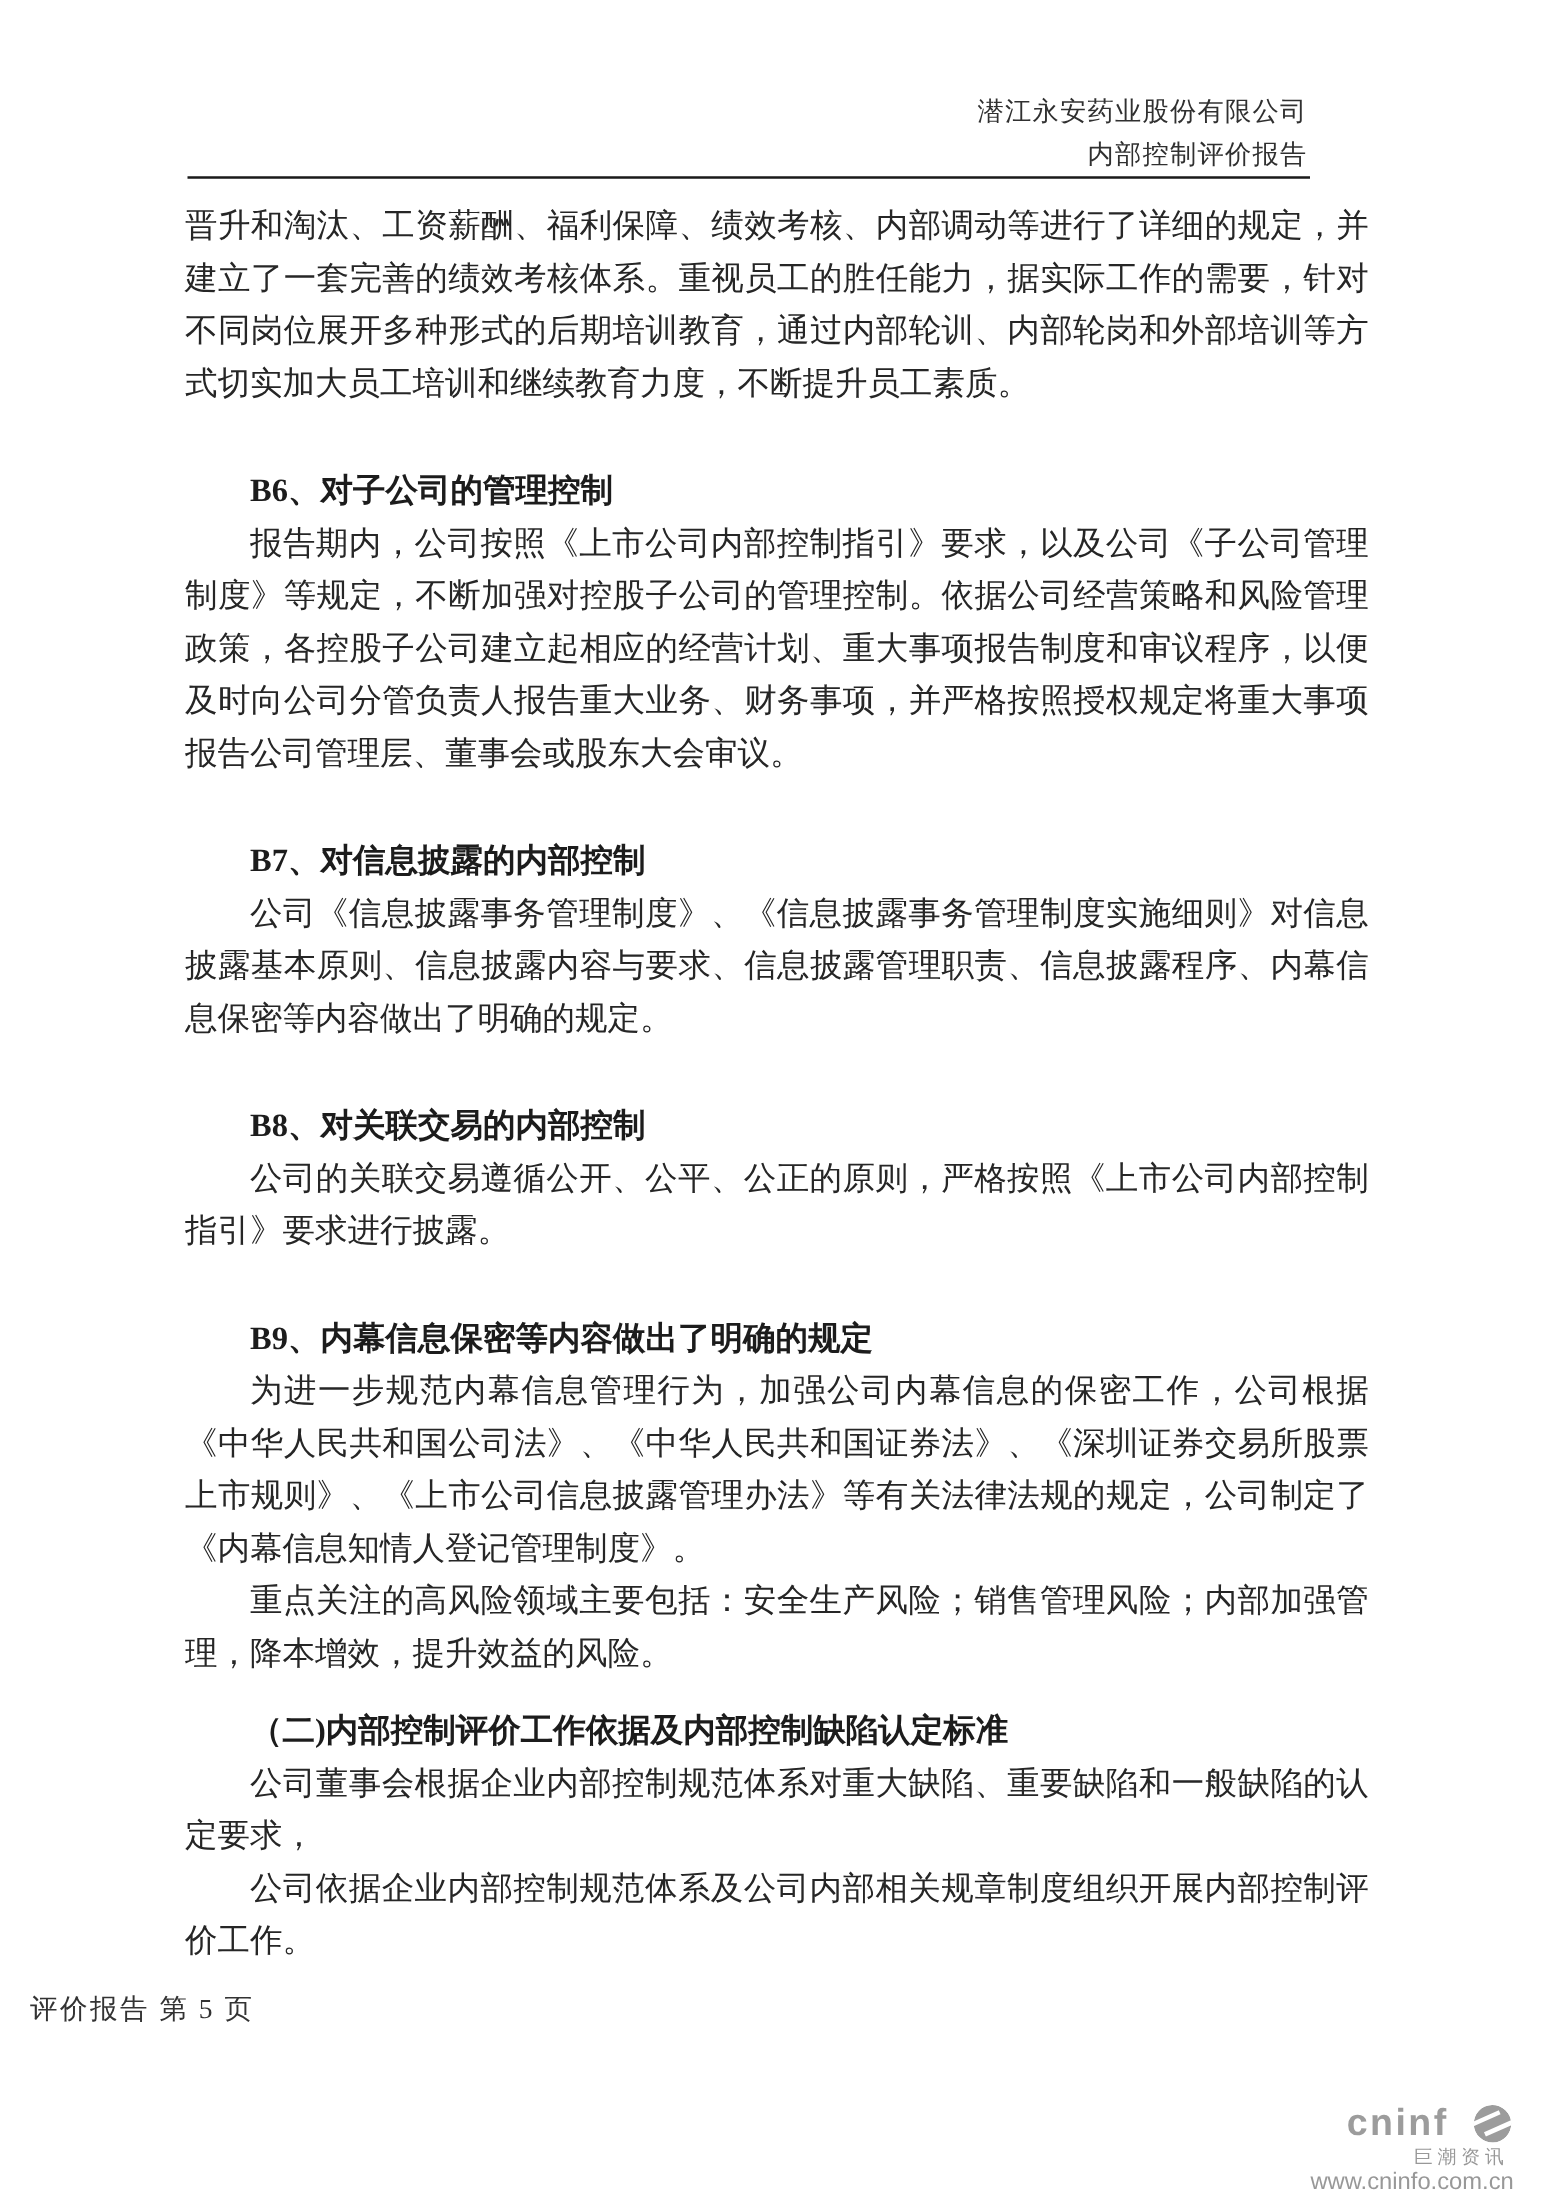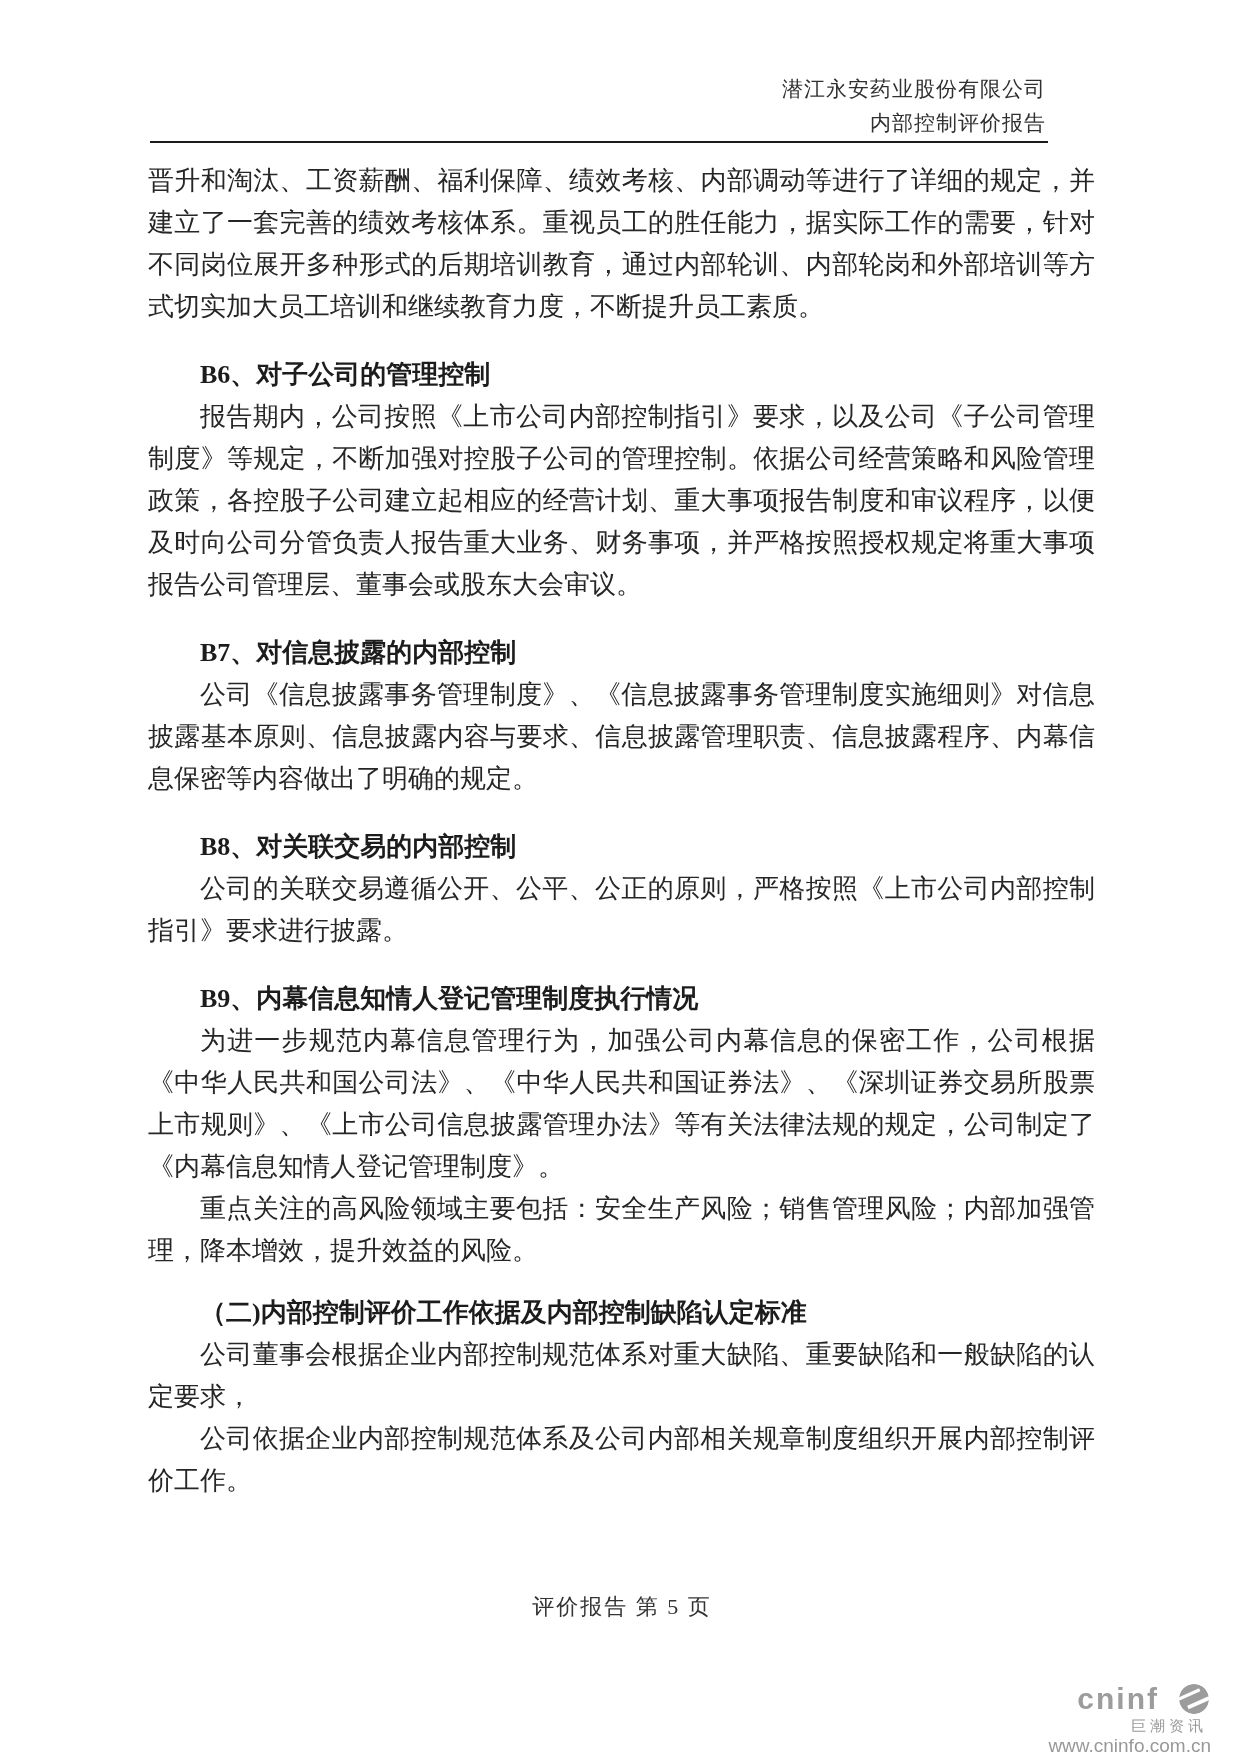--- a/index.html
+++ b/index.html
@@ -35,30 +35,29 @@
     font-size:26px;
     line-height:42px;
     text-align:justify;
     color:#262626;
   }
   .para { text-indent:2em; margin:0; }
   .para.no-indent { text-indent:0; }
   .heading {
     font-weight:bold;
     text-indent:2em;
-    margin-top:26px;
+    margin-top:44px;
     font-size:26px;
     line-height:42px;
     color:#1c1c1c;
   }
   .heading.major { margin-top:20px; }
   .footer {
     position:absolute;
     top:1592px; left:0; right:0;
-    text-align:center;
     font-size:22px;
     color:#333333;
     letter-spacing:2px;
     margin-left:24px;
   }
   .logo {
     position:absolute;
     top:1682px; right:9px;
     text-align:right;
     font-family:"Liberation Sans","DejaVu Sans",sans-serif;
@@ -104,21 +103,21 @@
   <div class="header-rule"></div>
 
   <div class="content">
     <p class="para no-indent">晋升和淘汰、工资薪酬、福利保障、绩效考核、内部调动等进行了详细的规定，并建立了一套完善的绩效考核体系。重视员工的胜任能力，据实际工作的需要，针对不同岗位展开多种形式的后期培训教育，通过内部轮训、内部轮岗和外部培训等方式切实加大员工培训和继续教育力度，不断提升员工素质。</p>
     <div class="heading">B6、对子公司的管理控制</div>
     <p class="para">报告期内，公司按照《上市公司内部控制指引》要求，以及公司《子公司管理制度》等规定，不断加强对控股子公司的管理控制。依据公司经营策略和风险管理政策，各控股子公司建立起相应的经营计划、重大事项报告制度和审议程序，以便及时向公司分管负责人报告重大业务、财务事项，并严格按照授权规定将重大事项报告公司管理层、董事会或股东大会审议。</p>
     <div class="heading">B7、对信息披露的内部控制</div>
     <p class="para">公司《信息披露事务管理制度》、《信息披露事务管理制度实施细则》对信息披露基本原则、信息披露内容与要求、信息披露管理职责、信息披露程序、内幕信息保密等内容做出了明确的规定。</p>
     <div class="heading">B8、对关联交易的内部控制</div>
     <p class="para">公司的关联交易遵循公开、公平、公正的原则，严格按照《上市公司内部控制指引》要求进行披露。</p>
-    <div class="heading">B9、内幕信息知情人登记管理制度执行情况</div>
+    <div class="heading">B9、内幕信息保密等内容做出了明确的规定</div>
     <p class="para">为进一步规范内幕信息管理行为，加强公司内幕信息的保密工作，公司根据《中华人民共和国公司法》、《中华人民共和国证券法》、《深圳证券交易所股票上市规则》、《上市公司信息披露管理办法》等有关法律法规的规定，公司制定了《内幕信息知情人登记管理制度》。</p>
     <p class="para">重点关注的高风险领域主要包括：安全生产风险；销售管理风险；内部加强管理，降本增效，提升效益的风险。</p>
     <div class="heading major">（二)内部控制评价工作依据及内部控制缺陷认定标准</div>
     <p class="para">公司董事会根据企业内部控制规范体系对重大缺陷、重要缺陷和一般缺陷的认定要求，</p>
     <p class="para">公司依据企业内部控制规范体系及公司内部相关规章制度组织开展内部控制评价工作。</p>
   </div>
 
   <div class="footer">
     <span>评价报告 第 5 页</span>
   </div>

